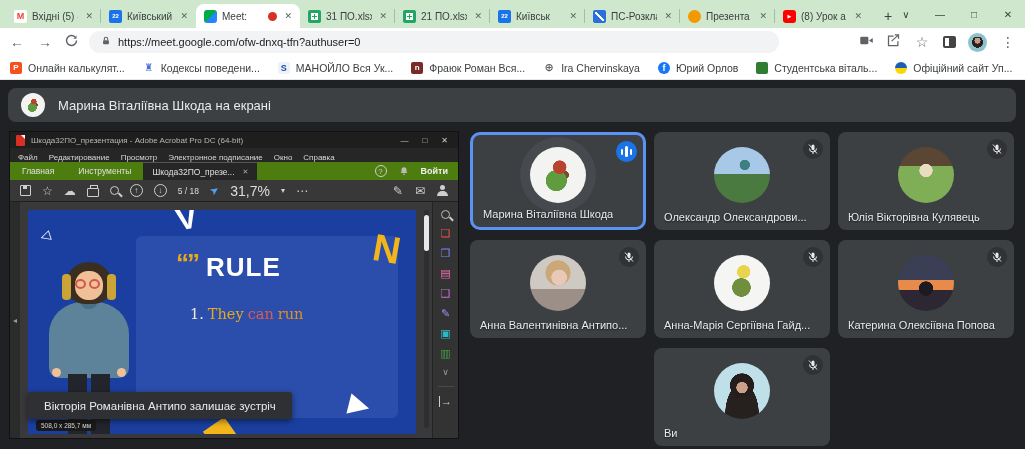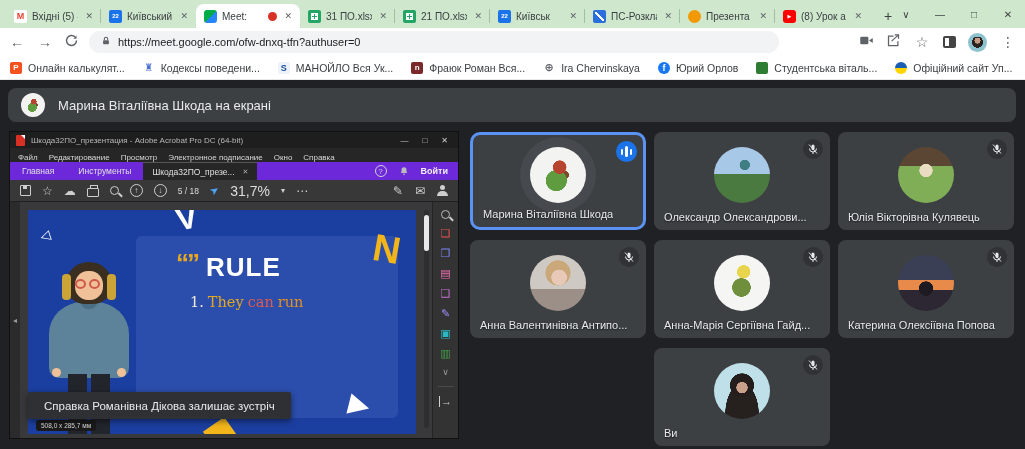--- a/index.html
+++ b/index.html
@@ -98,21 +98,21 @@
   
   .acrobat { position:absolute; left:10px; top:52px; width:448px; height:306px; background:#2d2d2d; box-shadow:0 0 0 1px #111; display:flex; flex-direction:column; }
   .ac-title { height:16px; background:#1e1e1e; display:flex; align-items:center; gap:6px; padding:0 6px; }
   .pdf-ic { width:9px; height:11px; background:#d93025; border-radius:1px; position:relative; }
   .pdf-ic::after { content:""; position:absolute; right:0; top:0; border:2px solid #fff; border-left-color:transparent; border-bottom-color:transparent; }
   .ac-title-text { font-size:8px; color:#b8b8b8; white-space:nowrap; overflow:hidden; flex:1; }
   .ac-wc { display:flex; gap:14px; padding-right:4px; }
   .ac-wc span { font-size:8px; color:#cfcfcf; }
   .ac-menu { height:14px; background:#262626; display:flex; align-items:flex-end; gap:11px; padding:0 8px; }
   .ac-menu span { font-size:8px; color:#d6d6d6; white-space:nowrap; }
-  .ac-tabs { height:18px; background:#6d28d9; display:flex; align-items:center; }
+  .ac-tabs { height:18px; background:#4d7c0f; display:flex; align-items:center; }
   .ac-navtab { font-size:8.5px; color:#e0e0e0; padding:0 12px; }
   .ac-doctab { height:18px; background:#262626; border-top:1px solid #555; display:flex; align-items:center; gap:8px; padding:0 9px; font-size:8.5px; color:#e0e0e0; }
   .ac-tabs-right { margin-left:auto; display:flex; align-items:center; gap:12px; padding-right:10px; }
   .qcirc { width:12px; height:12px; border:1px solid #cfcfcf; border-radius:50%; color:#cfcfcf; font-size:8px; display:flex; align-items:center; justify-content:center; }
   .ac-signin { font-size:9px; color:#f0f0f0; font-weight:bold; }
   .ac-toolbar { height:22px; background:#383838; border-bottom:1px solid #1f1f1f; display:flex; align-items:center; gap:11px; padding:0 10px; }
   .tic { color:#cfcfcf; font-size:12px; line-height:1; }
   .floppy { width:11px; height:11px; border:1.5px solid #cfcfcf; border-radius:1px; position:relative; }
   .floppy::after { content:""; position:absolute; left:2px; top:-1px; width:4px; height:4px; background:#cfcfcf; }
   .mag { width:9px; height:9px; border:1.5px solid #cfcfcf; border-radius:50%; position:relative; }
@@ -137,21 +137,21 @@
   .ric { font-size:11px; line-height:1; }
   .ric-div { width:16px; height:1px; background:#4a4a4a; }
 
   
   .slide { position:absolute; left:8px; top:8px; right:16px; height:224px; background:#1b3fa0; overflow:hidden; }
   .slide-panel { position:absolute; left:108px; top:26px; width:262px; height:182px; background:rgba(130,160,235,.16); border-radius:6px; }
   .sl-textblock { position:absolute; left:148px; top:42px; width:220px; }
   .sl-heading { display:flex; align-items:flex-start; gap:8px; }
   .sl-quote { font-size:26px; font-weight:bold; color:#e8a81e; line-height:.9; letter-spacing:-2px; }
   .sl-title { font-size:26px; font-weight:800; color:#fff; letter-spacing:1px; }
-  .sl-items { margin-top:8px; padding-left:14px; font-family:"DejaVu Serif", "Liberation Serif", serif; font-size:14.5px; line-height:1.55; }
+  .sl-items { margin-top:20px; padding-left:14px; font-family:"DejaVu Serif", "Liberation Serif", serif; font-size:14.5px; line-height:1.55; }
   .sl-num { color:#f0ead8; }
   .sl-w1 { color:#e6a91e; }
   .sl-w2 { color:#e05a4e; }
   .sl-w3 { color:#e6911e; }
   .sl-items span { margin-right:4px; }
   .dec { position:absolute; color:#fff; font-weight:900; }
   .dec-v { left:148px; top:-10px; font-size:32px; transform:rotate(-12deg); }
   .dec-tri-sm { left:12px; top:18px; font-size:13px; transform:rotate(-18deg); font-weight:400; }
   .dec-n { right:16px; top:18px; font-size:38px; color:#f2b51a; transform:rotate(10deg); }
   .dec-play { right:46px; bottom:14px; font-size:27px; transform:rotate(14deg); }
@@ -513,17 +513,17 @@
               <path d="M5 11a7 7 0 0 0 14 0" fill="none" stroke="#e8eaed" stroke-width="2"></path>
               <line x1="12" y1="18" x2="12" y2="22" stroke="#e8eaed" stroke-width="2"></line>
               <line x1="4" y1="3" x2="20" y2="21" stroke="#e8eaed" stroke-width="2"></line>
             </svg>
         </span>
         <span class="tile-name">Ви</span>
       </div>
     </div>
 
     <div class="toast">
-      <span class="toast-text">Справка Романівна Дікова залишає зустріч</span>
+      <span class="toast-text">Вікторія Романівна Антипо залишає зустріч</span>
     </div>
 
   </div>
 </div>
 
 </body></html>

